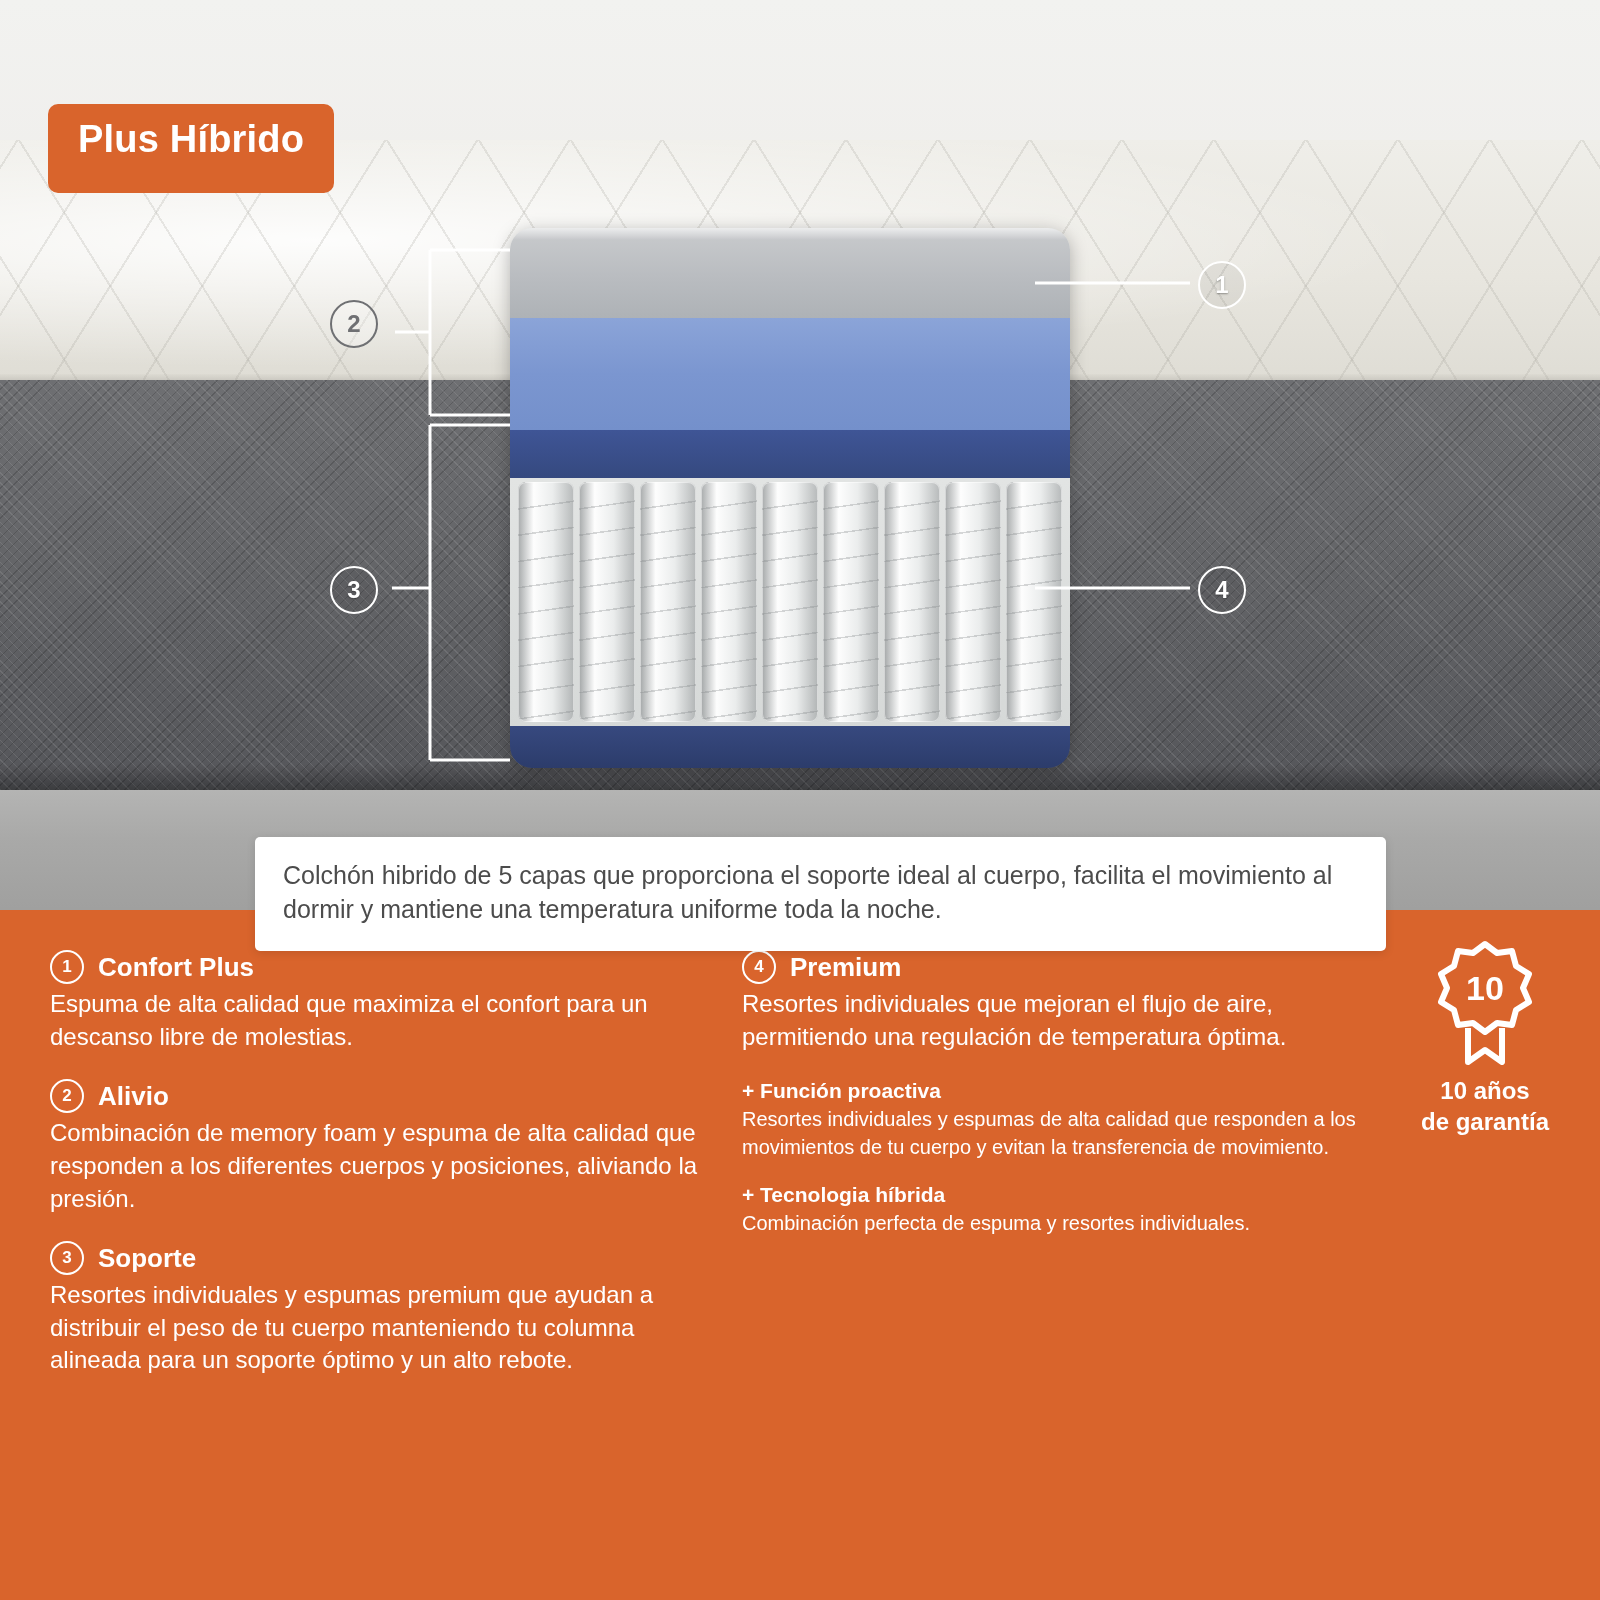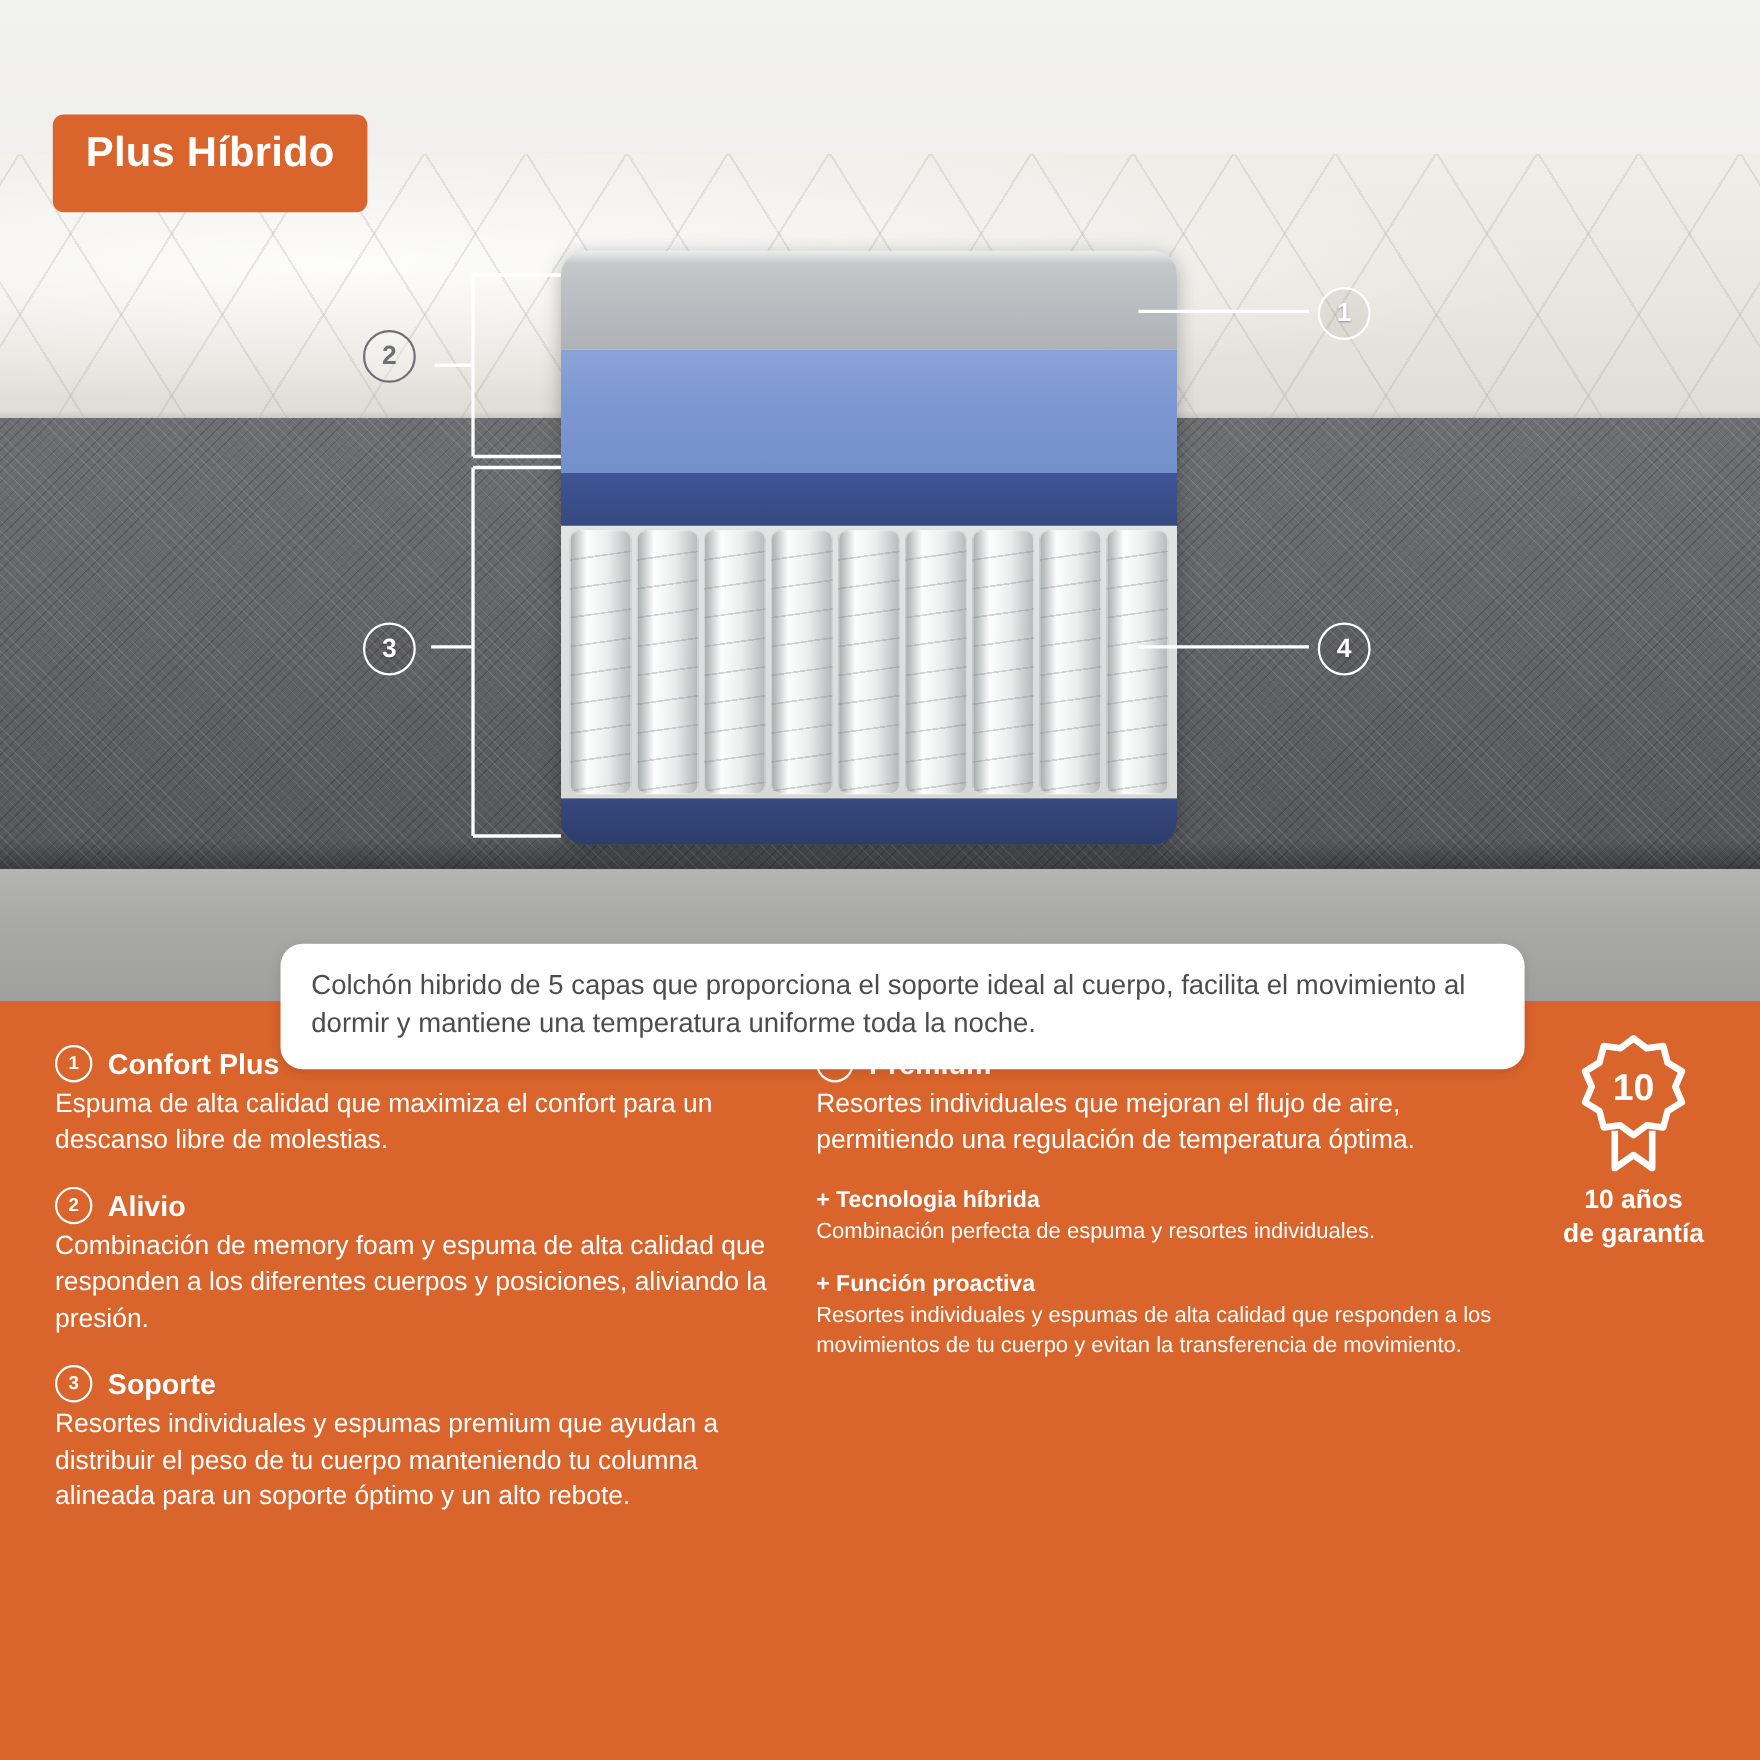--- a/index.html
+++ b/index.html
@@ -203,24 +203,24 @@
     font-weight: 700;
     padding: 14px 30px 32px;
     border-radius: 10px;
     letter-spacing: .2px;
   }
 
   
   .desc-card {
     position: absolute;
     left: 255px;
-    top: 858px;
+    top: 837px;
     width: 1075px;
     background: #ffffff;
-    border-radius: 20px;
+    border-radius: 5px;
     padding: 22px 28px 24px;
     box-shadow: 0 2px 10px rgba(0,0,0,.12);
     z-index: 5;
   }
   .desc-card p {
     margin: 0;
     color: #4c4c4c;
     font-size: 25px;
     line-height: 1.35;
   }
@@ -426,27 +426,27 @@
 
       <div class="item">
         <div class="item-head">
           <div class="num">4</div>
           <div class="item-title">Premium</div>
         </div>
         <p class="item-body">Resortes individuales que mejoran el flujo de aire, permitiendo una regulación de temperatura óptima.</p>
       </div>
 
       <div class="sub">
+        <div class="sub-title">+ Función proactiva</div>
+        <p class="sub-body">Resortes individuales y espumas de alta calidad que responden a los movimientos de tu cuerpo y evitan la transferencia de movimiento.</p>
+      </div>
+
+      <div class="sub">
         <div class="sub-title">+ Tecnologia híbrida</div>
         <p class="sub-body">Combinación perfecta de espuma y resortes individuales.</p>
-      </div>
-
-      <div class="sub">
-        <div class="sub-title">+ Función proactiva</div>
-        <p class="sub-body">Resortes individuales y espumas de alta calidad que responden a los movimientos de tu cuerpo y evitan la transferencia de movimiento.</p>
       </div>
 
 
     </div>
 
     <div class="col-right">
 
       <div>
         <div class="ribbon">
           <svg viewBox="0 0 110 125" width="110" height="125">

